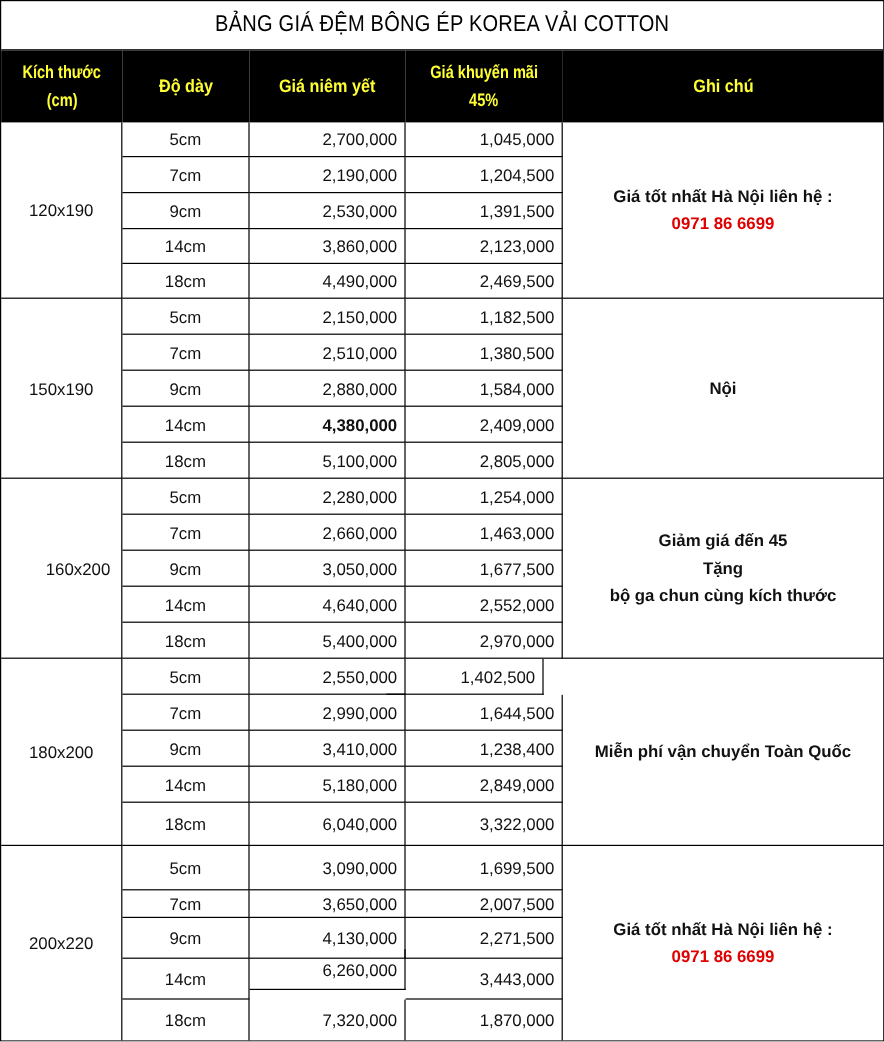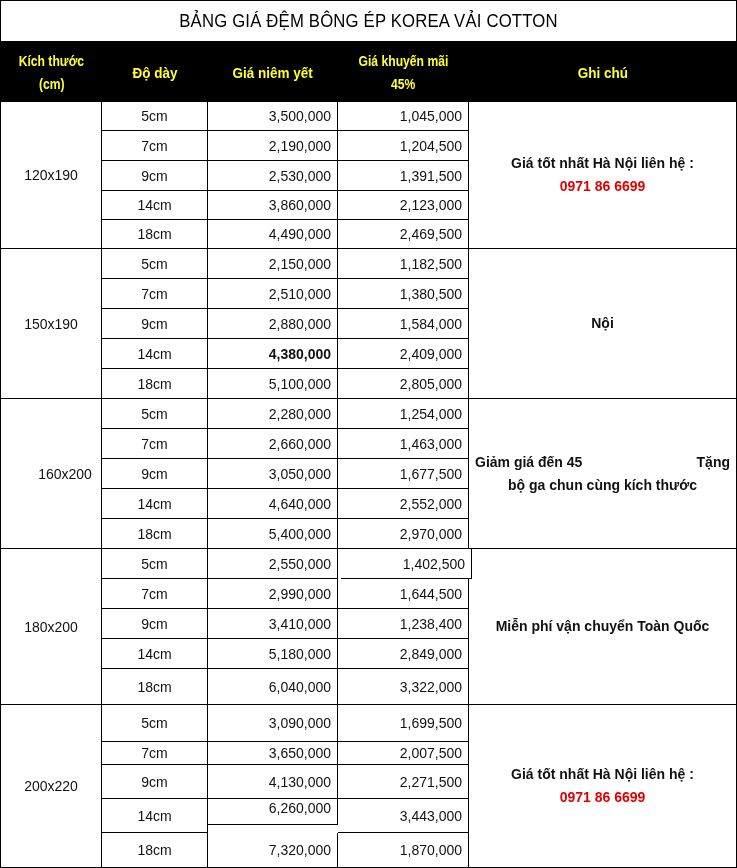--- a/index.html
+++ b/index.html
@@ -29,21 +29,21 @@
   .c-size { justify-content: center; text-align: center; }
   .c-th { justify-content: center; }
   .c-num { justify-content: flex-end; padding-right: 6px; }
   .note {
     position: absolute; box-sizing: border-box; border-bottom: 1px solid #000;
     display: flex; flex-direction: column; align-items: center; justify-content: center;
     text-align: center; font-weight: bold; font-size: 14px; color: #111; line-height: 23px;
     padding: 0 6px;
   }
   .note .red { color: #e00000; }
-  .note .split { width: 100%; display: flex; justify-content: space-between; }
+  .note .split { width: 100%; display: flex; justify-content: space-between; flex-direction: column; }
 </style>
 </head>
 <body>
 
 <div class="sheet">
   <div class="title-wrap">
     <div class="title">BẢNG GIÁ ĐỆM BÔNG ÉP KOREA VẢI COTTON</div>
   </div>
 
   <div class="hdr" style="left:0;width:101px;">
@@ -59,21 +59,21 @@
     <span><span>Giá khuyến mãi</span><br><span>45%</span></span>
   </div>
   <div class="hdr" style="left:468px;width:267px;">
     <span>Ghi chú</span>
   </div>
 
   <div id="body-rows">
       <div class="cell c-size" style="left: 0px; top: 101px; width: 101px; height: 147px;">120x190</div>
       <div>
         <div class="cell c-th" style="left: 101px; top: 101px; width: 106px; height: 29px;">5cm</div>
-        <div class="cell c-num" style="left: 207px; top: 101px; width: 130px; height: 29px;">3,500,000</div>
+        <div class="cell c-num" style="left: 207px; top: 101px; width: 130px; height: 29px;">2,700,000</div>
         <div class="cell c-num" style="left: 337px; top: 101px; width: 131px; height: 29px;">1,045,000</div>
       </div>
       <div>
         <div class="cell c-th" style="left: 101px; top: 130px; width: 106px; height: 30px;">7cm</div>
         <div class="cell c-num" style="left: 207px; top: 130px; width: 130px; height: 30px;">2,190,000</div>
         <div class="cell c-num" style="left: 337px; top: 130px; width: 131px; height: 30px;">1,204,500</div>
       </div>
       <div>
         <div class="cell c-th" style="left: 101px; top: 160px; width: 106px; height: 30px;">9cm</div>
         <div class="cell c-num" style="left: 207px; top: 160px; width: 130px; height: 30px;">2,530,000</div>
@@ -138,21 +138,21 @@
       </div>
       <div>
         <div class="cell c-th" style="left: 101px; top: 518px; width: 106px; height: 30px;">18cm</div>
         <div class="cell c-num" style="left: 207px; top: 518px; width: 130px; height: 30px;">5,400,000</div>
         <div class="cell c-num" style="left: 337px; top: 518px; width: 131px; height: 30px;">2,970,000</div>
       </div>
       <div class="cell c-size" style="left: 0px; top: 548px; width: 101px; height: 156px;">180x200</div>
       <div>
         <div class="cell c-th" style="left: 101px; top: 548px; width: 106px; height: 30px;">5cm</div>
         <div class="cell c-num" style="left: 207px; top: 548px; width: 130px; height: 30px;">2,550,000</div>
-        <div class="cell c-num" style="left: 340px; top: 548px; width: 131px; height: 30px; text-align: right;">1,402,500</div>
+        <div class="cell c-num" style="left: 321px; top: 548px; width: 131px; height: 30px; text-align: right;">1,402,500</div>
       </div>
       <div>
         <div class="cell c-th" style="left: 101px; top: 578px; width: 106px; height: 30px;">7cm</div>
         <div class="cell c-num" style="left: 207px; top: 578px; width: 130px; height: 30px;">2,990,000</div>
         <div class="cell c-num" style="left: 337px; top: 578px; width: 131px; height: 30px;">1,644,500</div>
       </div>
       <div>
         <div class="cell c-th" style="left: 101px; top: 608px; width: 106px; height: 30px;">9cm</div>
         <div class="cell c-num" style="left: 207px; top: 608px; width: 130px; height: 30px;">3,410,000</div>
         <div class="cell c-num" style="left: 337px; top: 608px; width: 131px; height: 30px;">1,238,400</div>

